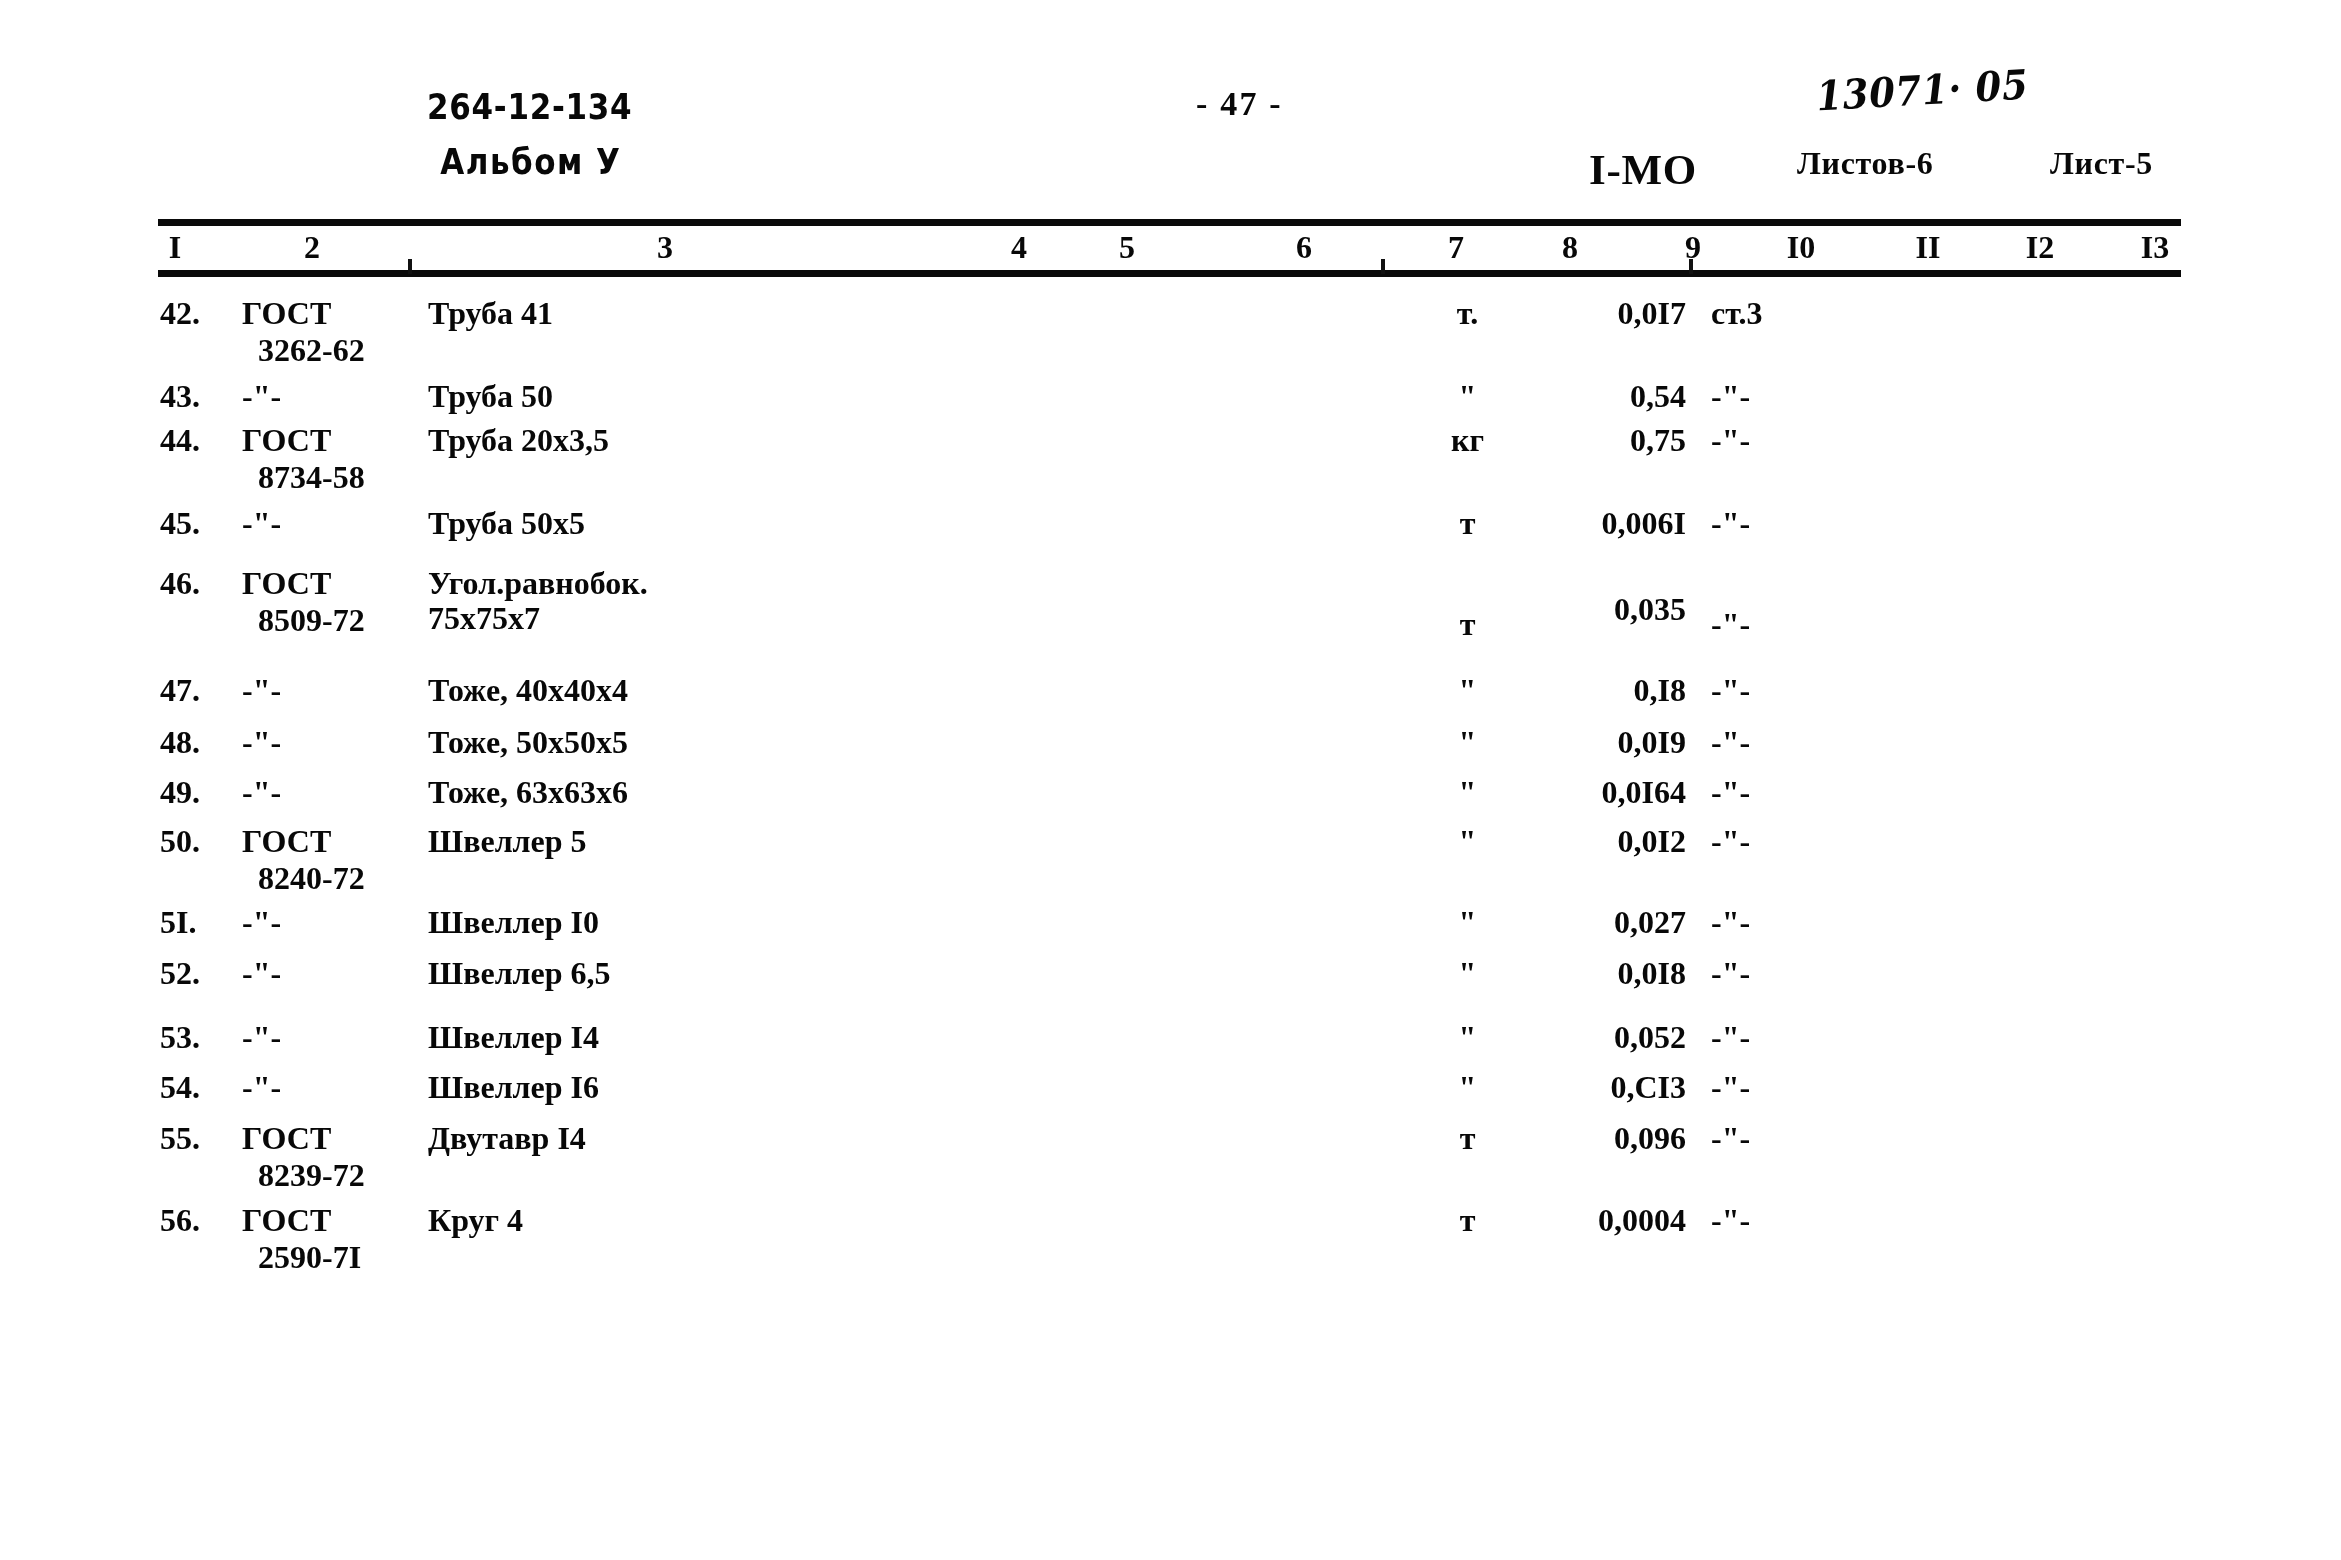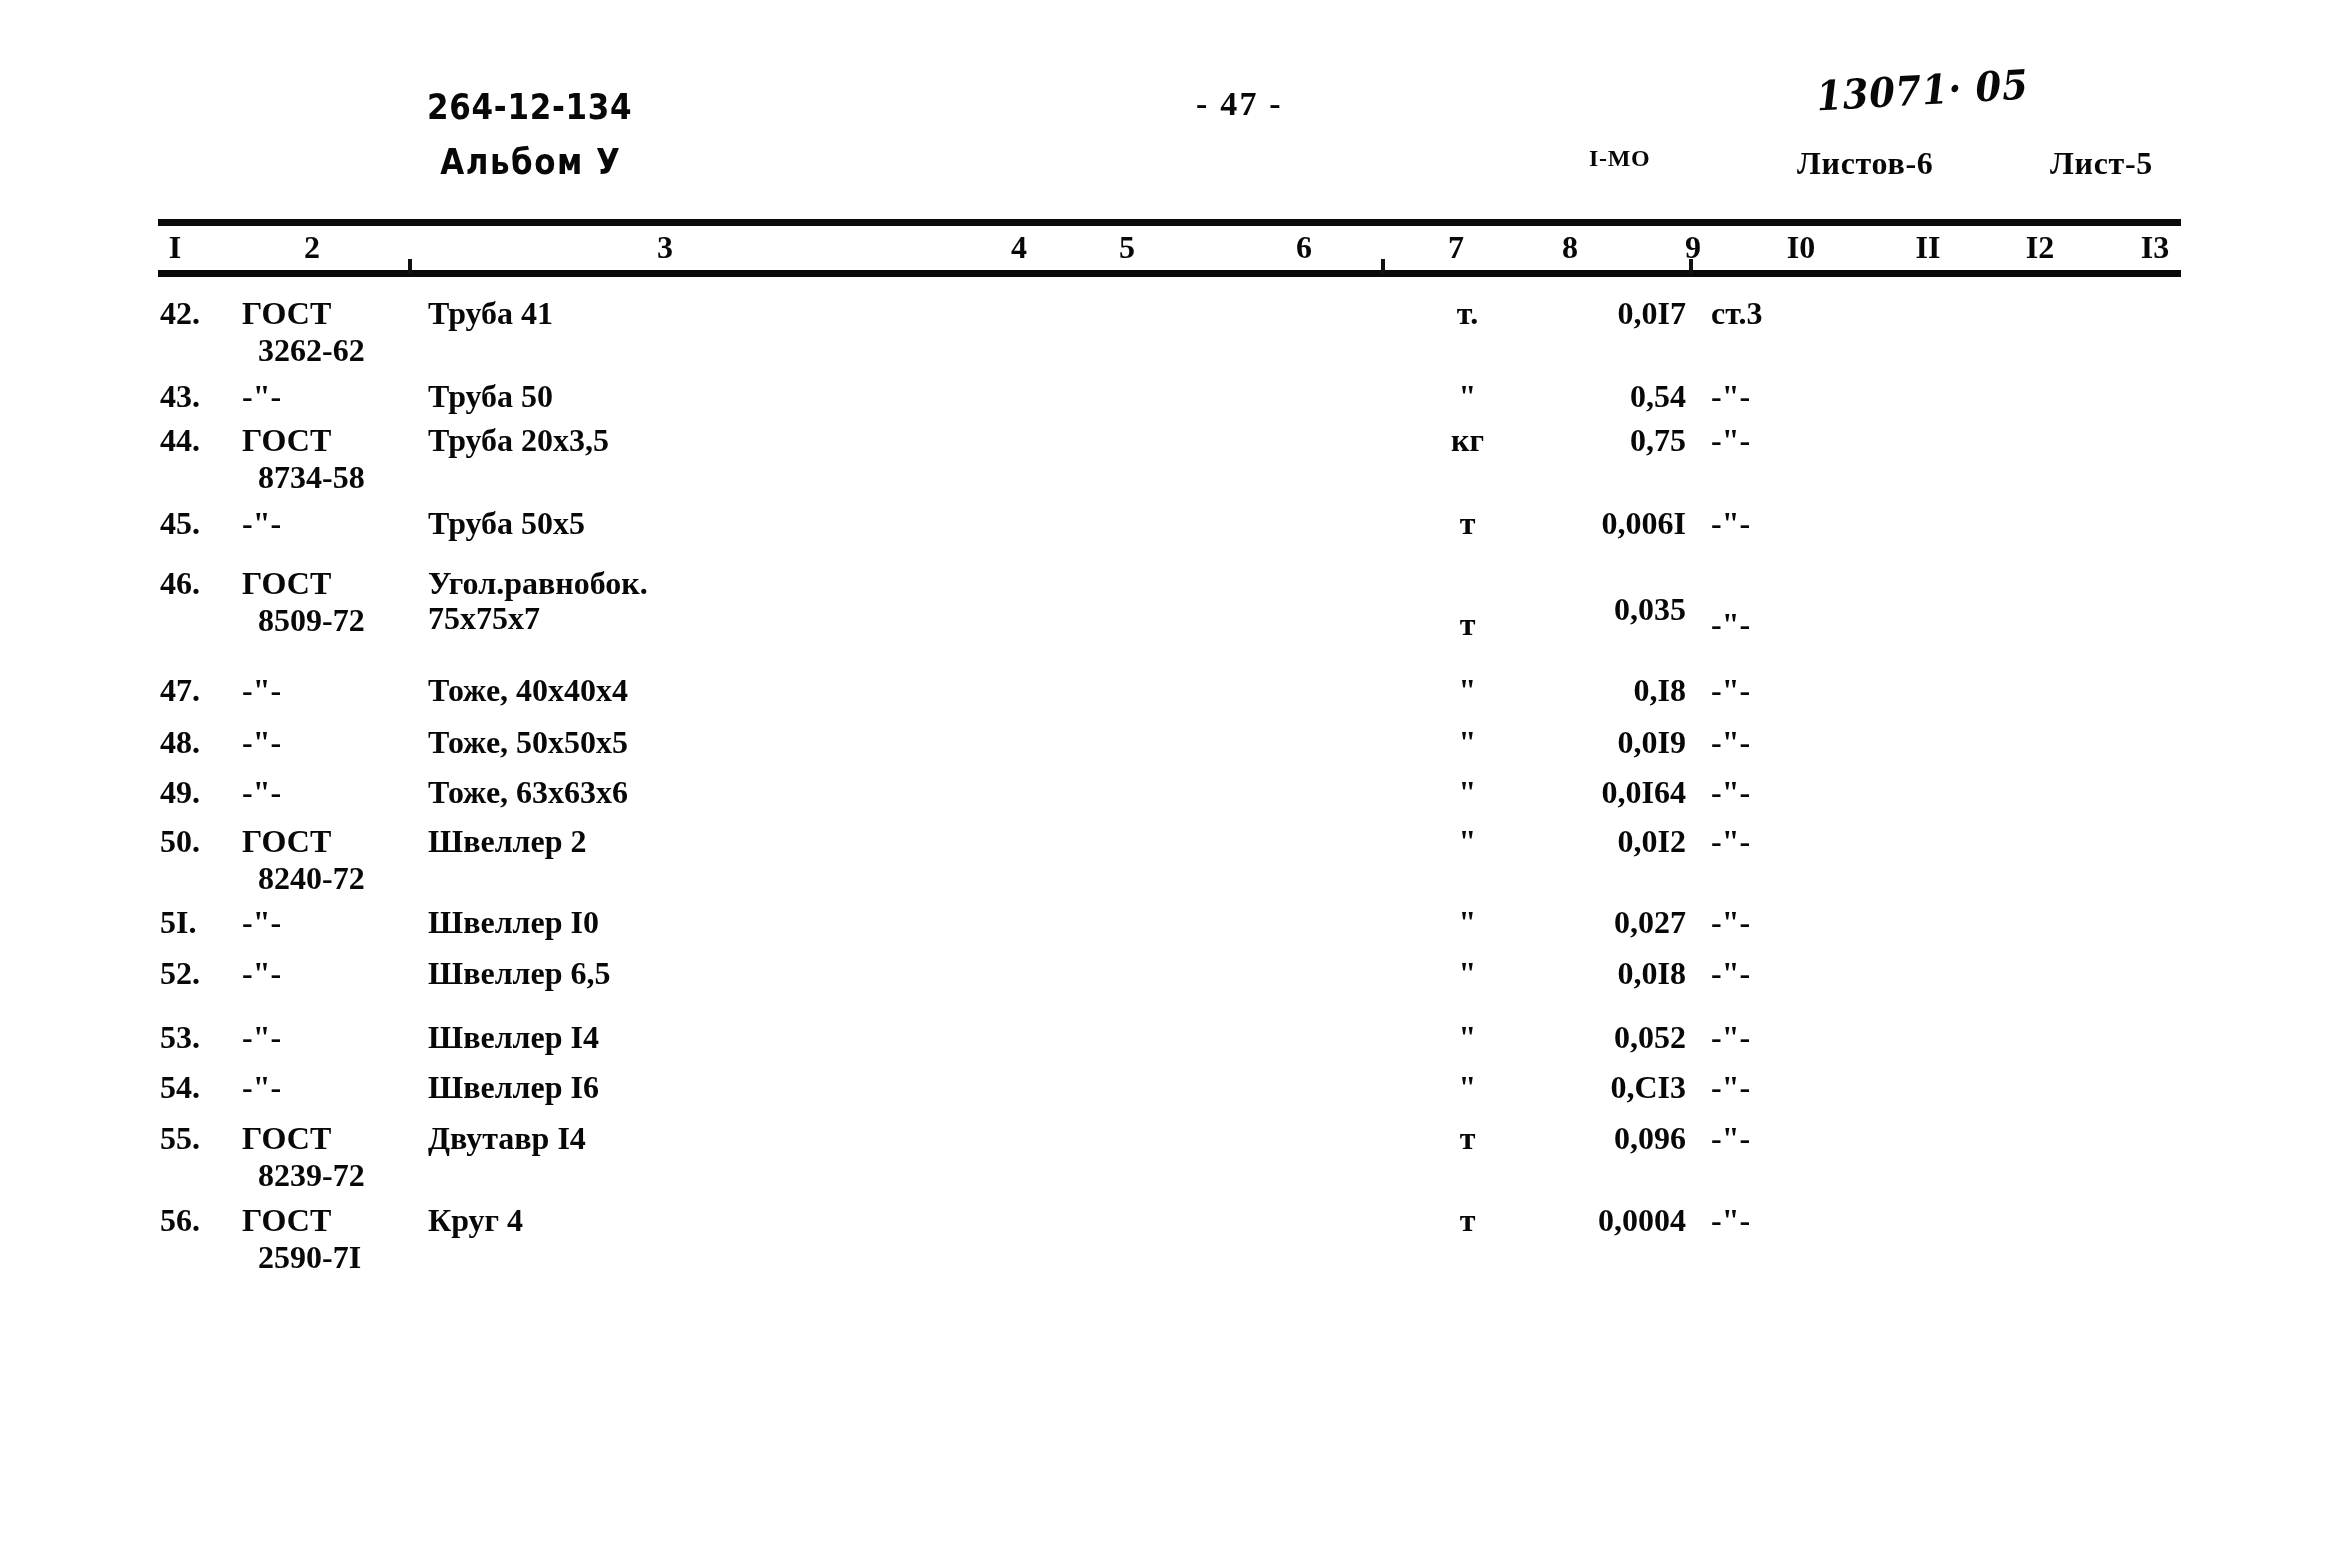--- a/index.html
+++ b/index.html
@@ -68,21 +68,21 @@
     letter-spacing: 0.7px;
     white-space: nowrap;
     transform: rotate(-3.2deg) scaleY(1.1);
     transform-origin: left top;
   }
   .hdr-mo {
     position: absolute;
     left: 1577px;
     top: 145px;
     font-family: "Liberation Serif", serif;
-    font-size: 24px;
+    font-size: 43px;
     font-weight: 700;
     white-space: nowrap;
     letter-spacing: 0.7px;
   }
   .hdr-sheets {
     position: absolute;
     left: 1785px;
     top: 145px;
     font-family: "Liberation Serif", serif;
     font-size: 32px;
@@ -272,21 +272,21 @@
         <div class="cell c-gost">-"-</div>
         <div class="cell c-name">Тоже, 63х63х6</div>
         <div class="cell c-unit">"</div>
         <div class="cell c-qty">0,0I64</div>
         <div class="cell c-mat">-"-</div>
       </div>
       <div class="row" style="top: 825px;">
         <div class="cell c-num">50.</div>
         <div class="cell c-gost">ГОСТ</div>
         <div class="cell c-gost2" style="top: 37px;">8240-72</div>
-        <div class="cell c-name">Швеллер 2</div>
+        <div class="cell c-name">Швеллер 5</div>
         <div class="cell c-unit">"</div>
         <div class="cell c-qty">0,0I2</div>
         <div class="cell c-mat">-"-</div>
       </div>
       <div class="row" style="top: 906px;">
         <div class="cell c-num">5I.</div>
         <div class="cell c-gost">-"-</div>
         <div class="cell c-name">Швеллер I0</div>
         <div class="cell c-unit">"</div>
         <div class="cell c-qty">0,027</div>

